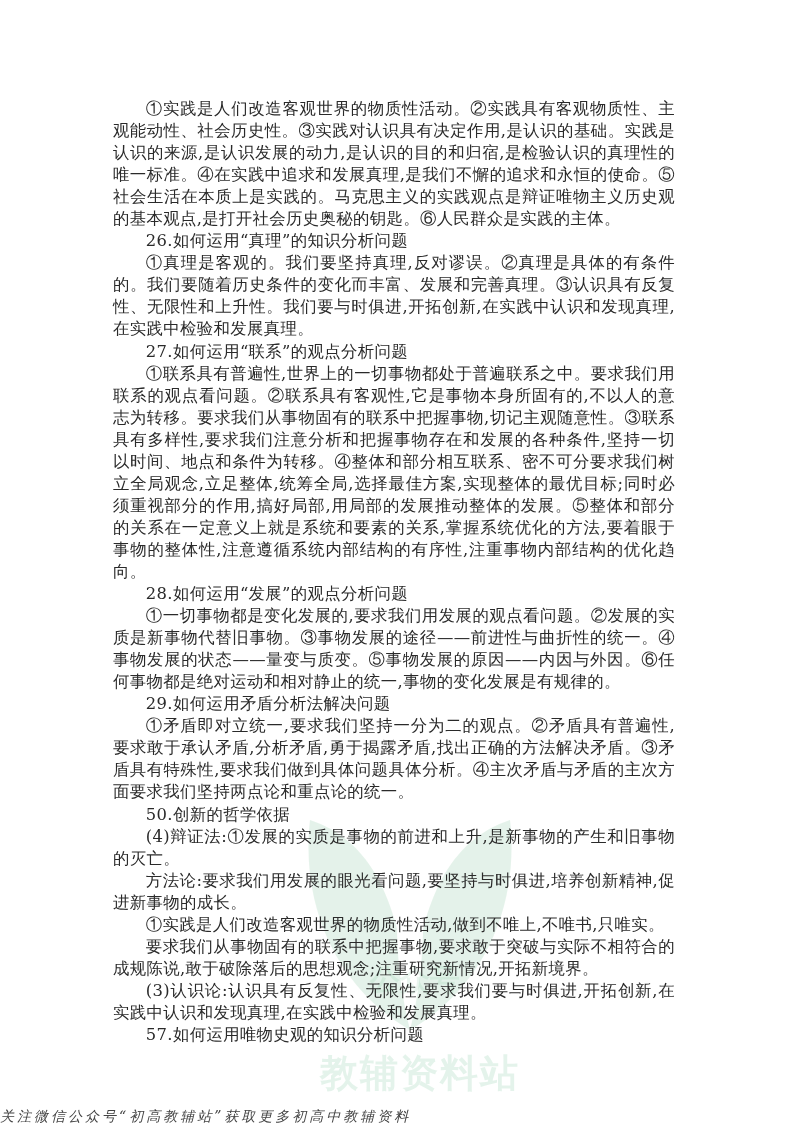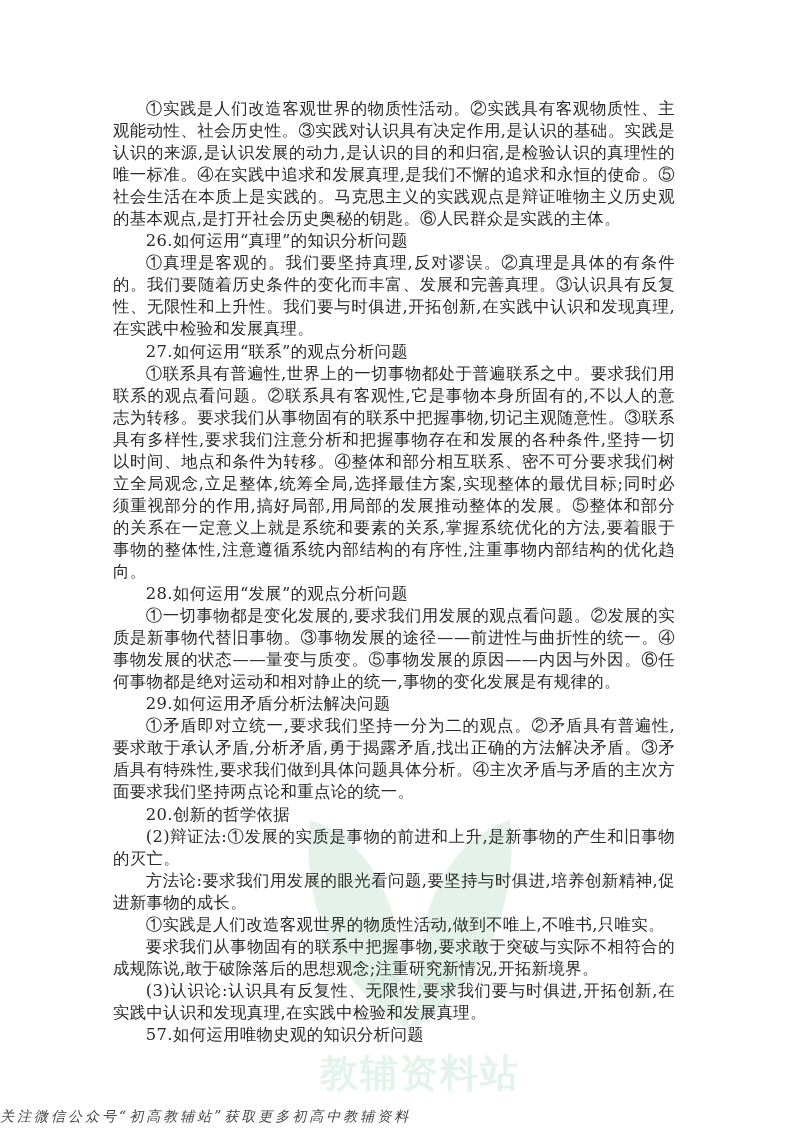--- a/index.html
+++ b/index.html
@@ -42,22 +42,22 @@
 <div class="page">
   <p class="para indent">①实践是人们改造客观世界的物质性活动。②实践具有客观物质性、主观能动性、社会历史性。③实践对认识具有决定作用,是认识的基础。实践是认识的来源,是认识发展的动力,是认识的目的和归宿,是检验认识的真理性的唯一标准。④在实践中追求和发展真理,是我们不懈的追求和永恒的使命。⑤社会生活在本质上是实践的。马克思主义的实践观点是辩证唯物主义历史观的基本观点,是打开社会历史奥秘的钥匙。⑥人民群众是实践的主体。</p>
   <p class="para indent">26.如何运用“真理”的知识分析问题</p>
   <p class="para indent">①真理是客观的。我们要坚持真理,反对谬误。②真理是具体的有条件的。我们要随着历史条件的变化而丰富、发展和完善真理。③认识具有反复性、无限性和上升性。我们要与时俱进,开拓创新,在实践中认识和发现真理,在实践中检验和发展真理。</p>
   <p class="para indent">27.如何运用“联系”的观点分析问题</p>
   <p class="para indent">①联系具有普遍性,世界上的一切事物都处于普遍联系之中。要求我们用联系的观点看问题。②联系具有客观性,它是事物本身所固有的,不以人的意志为转移。要求我们从事物固有的联系中把握事物,切记主观随意性。③联系具有多样性,要求我们注意分析和把握事物存在和发展的各种条件,坚持一切以时间、地点和条件为转移。④整体和部分相互联系、密不可分要求我们树立全局观念,立足整体,统筹全局,选择最佳方案,实现整体的最优目标;同时必须重视部分的作用,搞好局部,用局部的发展推动整体的发展。⑤整体和部分的关系在一定意义上就是系统和要素的关系,掌握系统优化的方法,要着眼于事物的整体性,注意遵循系统内部结构的有序性,注重事物内部结构的优化趋向。</p>
   <p class="para indent">28.如何运用“发展”的观点分析问题</p>
   <p class="para indent">①一切事物都是变化发展的,要求我们用发展的观点看问题。②发展的实质是新事物代替旧事物。③事物发展的途径——前进性与曲折性的统一。④事物发展的状态——量变与质变。⑤事物发展的原因——内因与外因。⑥任何事物都是绝对运动和相对静止的统一,事物的变化发展是有规律的。</p>
   <p class="para indent">29.如何运用矛盾分析法解决问题</p>
   <p class="para indent">①矛盾即对立统一,要求我们坚持一分为二的观点。②矛盾具有普遍性,要求敢于承认矛盾,分析矛盾,勇于揭露矛盾,找出正确的方法解决矛盾。③矛盾具有特殊性,要求我们做到具体问题具体分析。④主次矛盾与矛盾的主次方面要求我们坚持两点论和重点论的统一。</p>
-  <p class="para indent">20.创新的哲学依据</p>
-  <p class="para indent">(2)辩证法:①发展的实质是事物的前进和上升,是新事物的产生和旧事物的灭亡。</p>
+  <p class="para indent">50.创新的哲学依据</p>
+  <p class="para indent">(4)辩证法:①发展的实质是事物的前进和上升,是新事物的产生和旧事物的灭亡。</p>
   <p class="para indent">方法论:要求我们用发展的眼光看问题,要坚持与时俱进,培养创新精神,促进新事物的成长。</p>
   <p class="para indent">①实践是人们改造客观世界的物质性活动,做到不唯上,不唯书,只唯实。</p>
   <p class="para indent">要求我们从事物固有的联系中把握事物,要求敢于突破与实际不相符合的成规陈说,敢于破除落后的思想观念;注重研究新情况,开拓新境界。</p>
   <p class="para indent">(3)认识论:认识具有反复性、无限性,要求我们要与时俱进,开拓创新,在实践中认识和发现真理,在实践中检验和发展真理。</p>
   <p class="para indent">57.如何运用唯物史观的知识分析问题</p>
 </div>
 
 <div class="footer">关注微信公众号“初高教辅站”获取更多初高中教辅资料</div>
 
 </body></html>

